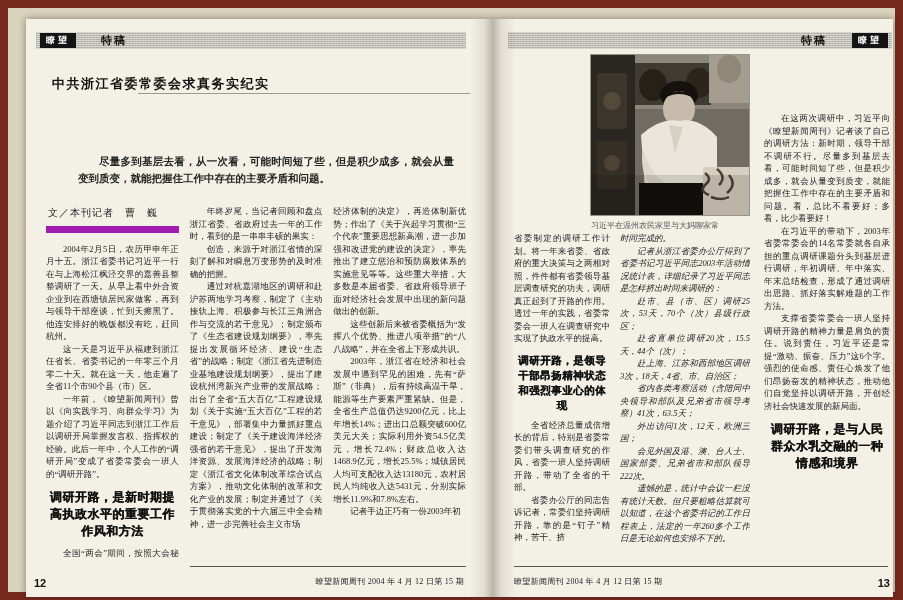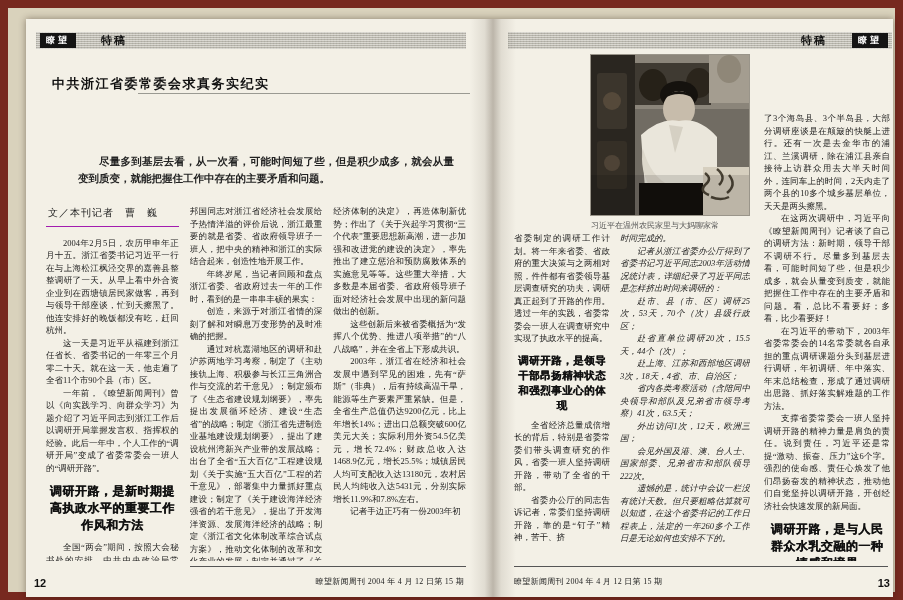--- a/index.html
+++ b/index.html
@@ -42,21 +42,21 @@
   .rcol3{left:258px;top:93px;width:126px;height:449px;}
 
   .blk{margin:0;}
   .blk.p{text-indent:2em;}
   .blk.pc{text-indent:0;}
   .blk.h{font-family:"Liberation Sans","DejaVu Sans",sans-serif;font-weight:bold;font-size:12px;
     line-height:17px;text-align:center;text-indent:0;margin:9px 2px 7px;color:#111;letter-spacing:.5px;
     text-shadow:.5px 0 0 currentColor;}
   .rcol1 .blk.h{font-size:10.5px;line-height:15px;margin:8px 0 6px;}
   .blk.by{font-size:10px;letter-spacing:1px;text-indent:0;padding:2px 0 6px 2px;
-    border-bottom:1px solid #a21caf;margin-bottom:10px;color:#222;}
+    border-bottom:7px solid #a21caf;margin-bottom:10px;color:#222;}
 
   .photo{position:absolute;left:85px;top:36px;width:158px;height:160px;margin:0;outline:1px solid #9a958a;}
   .photo svg{display:block;}
   .caption{position:absolute;left:85px;top:201px;width:158px;font-size:8px;color:#555;
     white-space:nowrap;overflow:hidden;}
 
   .frule{position:absolute;border-top:1px solid #555;bottom:30px;}
   .frule-left{left:158px;right:12px;}
   .frule-right{left:8px;right:8px;}
   .pnum{position:absolute;bottom:8px;font:bold 11px "Liberation Sans","DejaVu Sans",sans-serif;color:#111;}
@@ -84,21 +84,20 @@
         <div class="cols">
           <div class="col">
               <div class="blk by">文／本刊记者　曹　巍</div>
               <div class="blk p">2004年2月5日，农历甲申年正月十五。浙江省委书记习近平一行在与上海松江枫泾交界的嘉善县整整调研了一天。从早上看中外合资企业到在西塘镇居民家做客，再到与领导干部座谈，忙到天擦黑了。他连安排好的晚饭都没有吃，赶回杭州。</div>
               <div class="blk p">这一天是习近平从福建到浙江任省长、省委书记的一年零三个月零二十天。就在这一天，他走遍了全省11个市90个县（市）区。</div>
               <div class="blk p">一年前，《瞭望新闻周刊》曾以《向实践学习、向群众学习》为题介绍了习近平同志到浙江工作后以调研开局掌握发言权、指挥权的经验。此后一年中，个人工作的“调研开局”变成了省委常委会一班人的“调研开路”。</div>
               <div class="blk h">调研开路，是新时期提高执政水平的重要工作作风和方法</div>
               <div class="blk p">全国“两会”期间，按照大会秘书处的安排，中共中央政治局常委、全国人大常委会委员长吴邦国同志来到浙江省代表团，和代表们一起审议政府工作报告和大会的各项文件。吴</div>
             </div>
           <div class="col">
-              <div class="blk pc">邦国同志对浙江省经济社会发展给予热情洋溢的评价后说，浙江最重要的就是省委、省政府领导班子一班人，把中央的精神和浙江的实际结合起来，创造性地开展工作。</div>
               <div class="blk p">年终岁尾，当记者回顾和盘点浙江省委、省政府过去一年的工作时，看到的是一串串丰硕的果实：</div>
               <div class="blk p">创造，来源于对浙江省情的深刻了解和对瞬息万变形势的及时准确的把握。</div>
               <div class="blk p">通过对杭嘉湖地区的调研和赴沪苏两地学习考察，制定了《主动接轨上海、积极参与长江三角洲合作与交流的若干意见》；制定颁布了《生态省建设规划纲要》，率先提出发展循环经济、建设“生态省”的战略；制定《浙江省先进制造业基地建设规划纲要》，提出了建设杭州湾新兴产业带的发展战略；出台了全省“五大百亿”工程建设规划《关于实施“五大百亿”工程的若干意见》，部署集中力量抓好重点建设；制定了《关于建设海洋经济强省的若干意见》，提出了开发海洋资源、发展海洋经济的战略；制定《浙江省文化体制改革综合试点方案》，推动文化体制的改革和文化产业的发展；制定并通过了《关于贯彻落实党的十六届三中全会精神，进一步完善社会主义市场</div>
             </div>
           <div class="col">
               <div class="blk pc">经济体制的决定》，再造体制新优势；作出了《关于兴起学习贯彻“三个代表”重要思想新高潮，进一步加强和改进党的建设的决定》，率先推出了建立惩治和预防腐败体系的实施意见等等。这些重大举措，大多数是本届省委、省政府领导班子面对经济社会发展中出现的新问题做出的创新。</div>
               <div class="blk p">这些创新后来被省委概括为“发挥八个优势、推进八项举措”的“八八战略”，并在全省上下形成共识。</div>
               <div class="blk p">2003年，浙江省在经济和社会发展中遇到罕见的困难，先有“萨斯”（非典），后有持续高温干旱，能源等生产要素严重紧缺。但是，全省生产总值仍达9200亿元，比上年增长14%；进出口总额突破600亿美元大关；实际利用外资54.5亿美元，增长72.4%；财政总收入达1468.9亿元，增长25.5%；城镇居民人均可支配收入达13180元，农村居民人均纯收入达5431元，分别实际增长11.9%和7.8%左右。</div>
               <div class="blk p">记者手边正巧有一份2003年初</div>
             </div>
@@ -153,21 +152,20 @@
             <div class="blk p">记者从浙江省委办公厅得到了省委书记习近平同志2003年活动情况统计表，详细纪录了习近平同志是怎样挤出时间来调研的：</div>
             <div class="blk p">赴市、县（市、区）调研25次，53天，70个（次）县级行政区；</div>
             <div class="blk p">赴省直单位调研20次，15.5天，44个（次）；</div>
             <div class="blk p">赴上海、江苏和西部地区调研3次，18天，4省、市、自治区；</div>
             <div class="blk p">省内各类考察活动（含陪同中央领导和部队及兄弟省市领导考察）41次，63.5天；</div>
             <div class="blk p">外出访问1次，12天，欧洲三国；</div>
             <div class="blk p">会见外国及港、澳、台人士、国家部委、兄弟省市和部队领导222次。</div>
             <div class="blk p">遗憾的是，统计中会议一栏没有统计天数。但只要粗略估算就可以知道，在这个省委书记的工作日程表上，法定的一年260多个工作日是无论如何也安排不下的。</div>
           </div>
         <div class="rcol rcol3">
-            <div class="blk pc">了3个海岛县、3个半岛县，大部分调研座谈是在颠簸的快艇上进行。还有一次是去金华市的浦江、兰溪调研，除在浦江县亲自接待上访群众用去大半天时间外，连同车上的时间，2天内走了两个县的10多个城乡基层单位，天天是两头擦黑。</div>
             <div class="blk p">在这两次调研中，习近平向《瞭望新闻周刊》记者谈了自己的调研方法：新时期，领导干部不调研不行。尽量多到基层去看，可能时间短了些，但是积少成多，就会从量变到质变，就能把握住工作中存在的主要矛盾和问题。看，总比不看要好；多看，比少看要好！</div>
             <div class="blk p">在习近平的带动下，2003年省委常委会的14名常委就各自承担的重点调研课题分头到基层进行调研，年初调研、年中落实、年末总结检查，形成了通过调研出思路、抓好落实解难题的工作方法。</div>
             <div class="blk p">支撑省委常委会一班人坚持调研开路的精神力量是肩负的责任。说到责任，习近平还是常提“激动、振奋、压力”这6个字。强烈的使命感、责任心焕发了他们昂扬奋发的精神状态，推动他们自觉坚持以调研开路，开创经济社会快速发展的新局面。</div>
             <div class="blk h">调研开路，是与人民群众水乳交融的一种情感和境界</div>
           </div>
 
         <div class="frule frule-right"></div>
         <div class="fline fline-right">瞭望新闻周刊 2004 年 4 月 12 日第 15 期</div>
         <div class="pnum pnum-right">13</div>
       </div>

